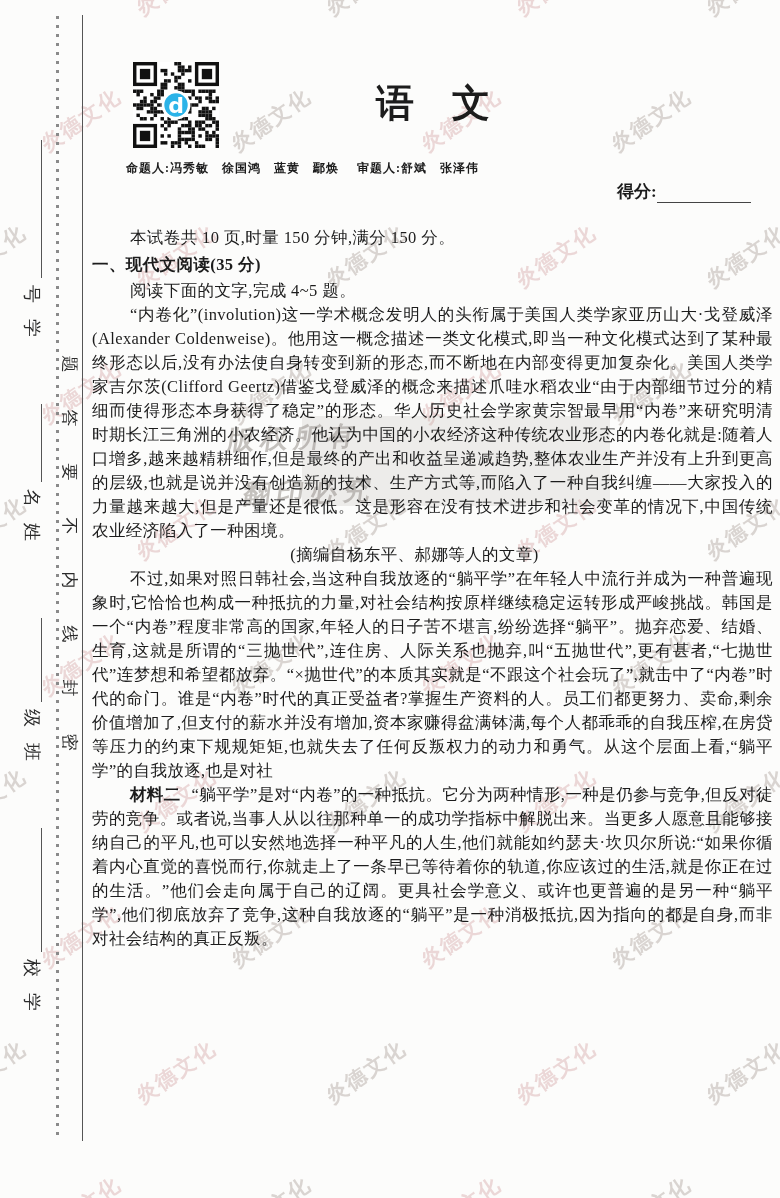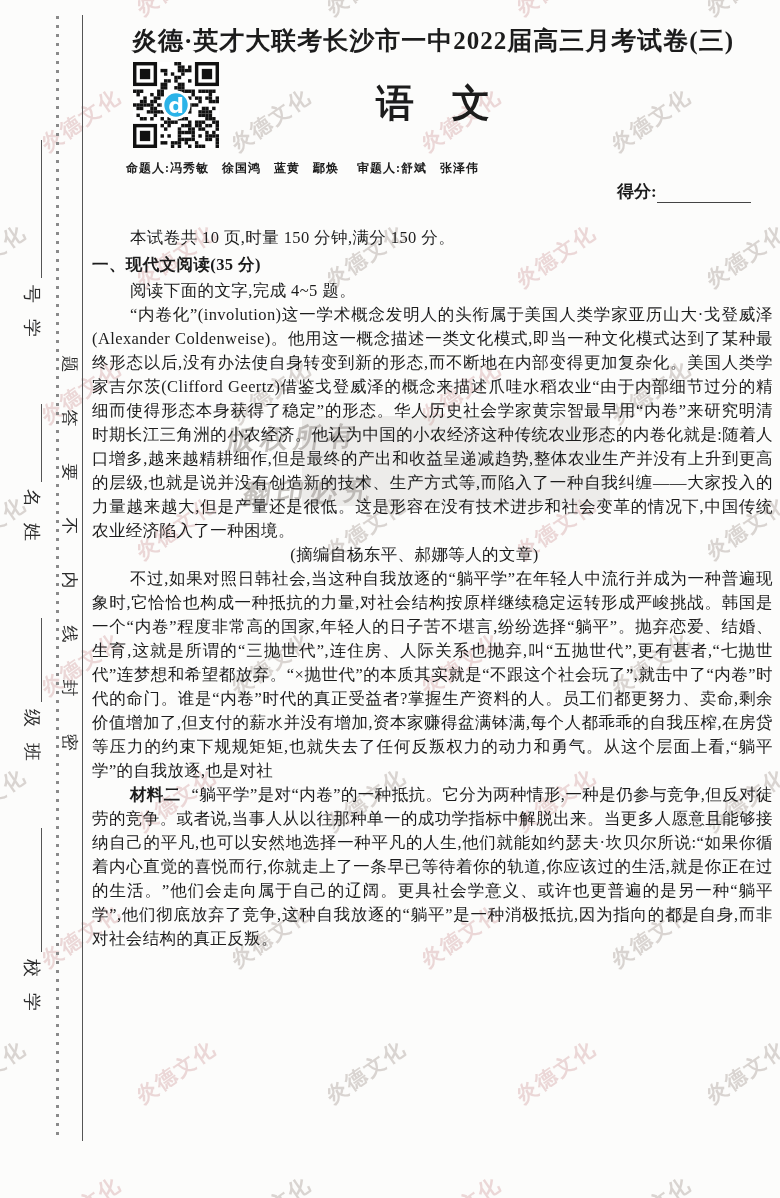--- a/index.html
+++ b/index.html
@@ -132,21 +132,20 @@
       <span class="rot-char" style="left: 22px; top: 488px; font-size: 18px;">名</span>
       <span class="rot-char" style="left: 22px; top: 522px; font-size: 18px;">姓</span>
       <div class="field-line" style="top: 618px; height: 84px;"></div>
       <span class="rot-char" style="left: 22px; top: 708px; font-size: 18px;">级</span>
       <span class="rot-char" style="left: 22px; top: 742px; font-size: 18px;">班</span>
       <div class="field-line" style="top: 828px; height: 124px;"></div>
       <span class="rot-char" style="left: 22px; top: 958px; font-size: 18px;">校</span>
       <span class="rot-char" style="left: 22px; top: 992px; font-size: 18px;">学</span>
     </div>
 
-  <div id="doc-title" class="hdr">炎德·英才大联考长沙市一中2022届高三月考试卷(三)</div>
 
   <div id="qr">
     <svg width="86" height="86" viewBox="0 0 25 25" xmlns="http://www.w3.org/2000/svg">
         <rect x="0" y="0" width="25" height="25" fill="#ffffff"></rect>
         <rect x="12" y="0" width="1" height="1" fill="#111111"></rect>
         <rect x="13" y="0" width="1" height="1" fill="#111111"></rect>
         <rect x="13" y="1" width="1" height="1" fill="#111111"></rect>
         <rect x="14" y="1" width="1" height="1" fill="#111111"></rect>
         <rect x="16" y="1" width="1" height="1" fill="#111111"></rect>
         <rect x="8" y="2" width="1" height="1" fill="#111111"></rect>

